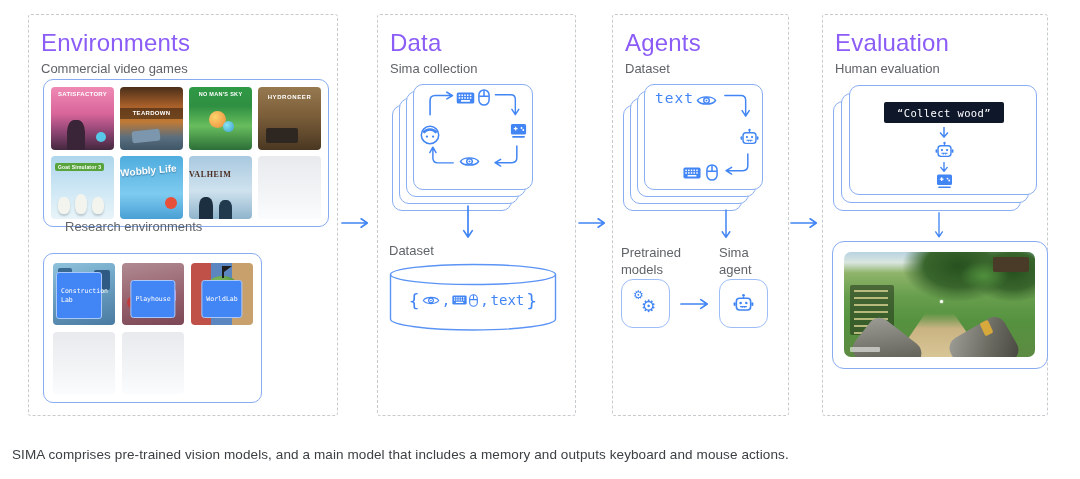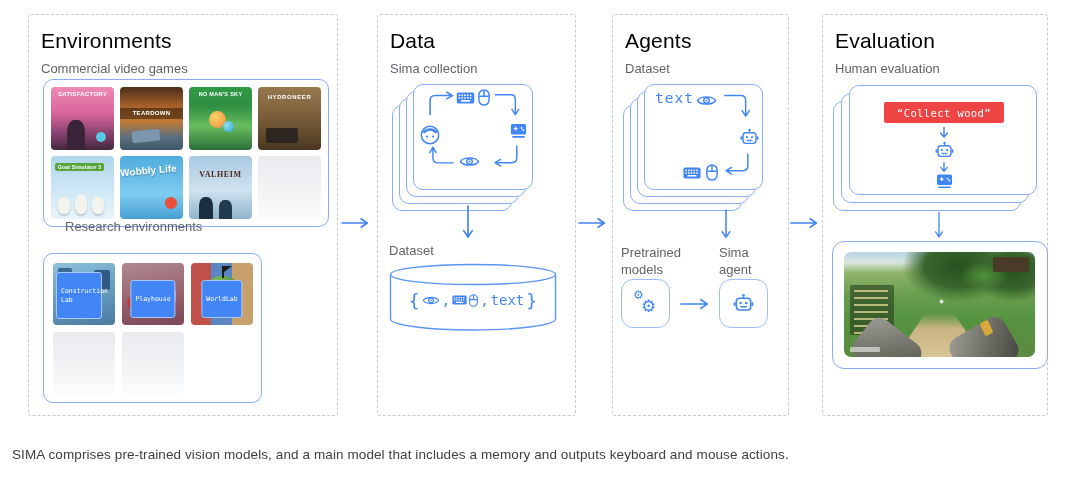--- a/index.html
+++ b/index.html
@@ -5,21 +5,21 @@
   html,body{margin:0;padding:0;background:#fff;}
   .stage{position:relative;width:1080px;height:479px;background:#fff;overflow:hidden;
          font-family:"Liberation Sans",sans-serif;}
 
   
   .panel{position:absolute;top:14px;height:400px;border:1.5px dashed #c8cbce;border-radius:3px;}
   .p-env{left:28px;width:308px;}
   .p-data{left:377px;width:197px;}
   .p-agents{left:612px;width:175px;}
   .p-eval{left:822px;width:224px;}
-  .ptitle{position:absolute;left:12px;top:14px;margin:0;font-size:21px;font-weight:500;color:#000000;letter-spacing:.2px;}
+  .ptitle{position:absolute;left:12px;top:14px;margin:0;font-size:24px;font-weight:500;color:#8b5cf6;letter-spacing:.2px;}
   .plabel{position:absolute;font-size:13px;color:#5f6368;}
   .l-sub{left:12px;top:46px;}
 
   
   .bluebox{position:absolute;background:#fff;border:1.5px solid #88abf2;border-radius:10px;box-sizing:border-box;}
   .games-box{left:14px;top:64px;width:286px;height:148px;}
   .games-grid{display:grid;grid-template-columns:repeat(4,63px);grid-auto-rows:63px;gap:6px;padding:7px;}
   .research-box{left:14px;top:238px;width:219px;height:150px;}
   .research-grid{display:grid;grid-template-columns:repeat(3,62px);grid-auto-rows:62px;gap:7px;padding:9px;}
   .tile{position:relative;border-radius:4px;overflow:hidden;}
@@ -50,21 +50,21 @@
              padding:1px 3px;border-radius:2px;letter-spacing:.2px;}
   .goat{bottom:5px;width:12px;height:17px;background:#f4f4ef;border-radius:45% 45% 40% 40%;box-shadow:0 2px 2px rgba(60,80,90,.25);}
   .g1{left:7px;} .g2{left:24px;height:20px;} .g3{left:41px;}
 
   .t-wobbly{background:linear-gradient(180deg,#4fadde 0%,#7ecbf0 60%,#49a0d4 100%);}
   .wobbly-title{position:absolute;top:10px;left:0;right:6px;text-align:center;font-weight:700;font-size:10px;
                 line-height:1;color:#fff;transform:rotate(-5deg);text-shadow:0 1px 1px rgba(40,90,130,.6);}
   .wb-char{right:6px;bottom:10px;width:12px;height:12px;border-radius:50%;background:#e8503a;}
 
   .t-valheim{background:linear-gradient(180deg,#a9c9e0 0%,#cfe2ee 55%,#8fb4cc 100%);}
-  .valheim-title{position:absolute;top:14px;left:0;right:0;text-align:center;font-weight:700;font-size:8px;
+  .valheim-title{position:absolute;top:14px;left:0;right:0;text-align:left;font-weight:700;font-size:8px;
                  letter-spacing:.6px;color:#4a2b1d;font-family:"Liberation Serif",serif;}
   .vh-s1{left:10px;bottom:0;width:14px;height:22px;background:#1c2f40;border-radius:40% 40% 0 0;}
   .vh-s2{left:30px;bottom:0;width:13px;height:19px;background:#223a4e;border-radius:40% 40% 0 0;}
 
   .t-empty{background:linear-gradient(180deg,#e8eaed 0%,#f3f5f7 65%,#fbfcfd 100%);}
 
   .t-conlab{background:linear-gradient(165deg,#8fc3dc 0%,#6aa0c2 45%,#4a7aa0 100%);}
   .cl-m1{left:5px;top:5px;width:14px;height:26px;background:#3a6a92;border-radius:2px;}
   .cl-m2{right:5px;top:7px;width:16px;height:20px;background:#2f5a84;border-radius:2px;}
   .t-playhouse{background:linear-gradient(170deg,#b08a92 0%,#96616c 55%,#7c4756 100%);}
@@ -110,21 +110,21 @@
   .ag-text{position:absolute;left:10px;top:5px;font-family:"DejaVu Sans Mono",monospace;
            font-size:14.5px;color:#4285f4;letter-spacing:1px;}
   .ag-eye{left:51px;top:9px;width:21px;height:13px;}
   .ag-atr{left:79px;top:6px;width:26px;height:27px;}
   .ag-robot{left:95px;top:43px;width:19px;height:19px;}
   .ag-abr{left:78px;top:68px;width:27px;height:23px;}
   .ag-kb{left:38px;top:82px;width:18px;height:12px;}
   .ag-mouse{left:61px;top:79px;width:12px;height:17px;}
 
   
-  .cmd{position:absolute;left:34px;top:16px;width:120px;height:21px;background:#ef4444;border-radius:2px;
+  .cmd{position:absolute;left:34px;top:16px;width:120px;height:21px;background:#0f172a;border-radius:2px;
        display:flex;align-items:center;justify-content:center;}
   .cmd span{font-family:"DejaVu Sans Mono",monospace;font-size:10.5px;color:#fff;letter-spacing:.4px;}
   .ev-a1{left:88px;top:41px;width:12px;height:12px;}
   .ev-robot{left:85px;top:55px;width:19px;height:19px;}
   .ev-a2{left:88px;top:76px;width:12px;height:11px;}
   .ev-console{left:85px;top:88px;width:19px;height:15px;}
 
   
   .down-arrow{position:absolute;}
   .da-data{left:84px;top:190px;width:12px;height:36px;}

